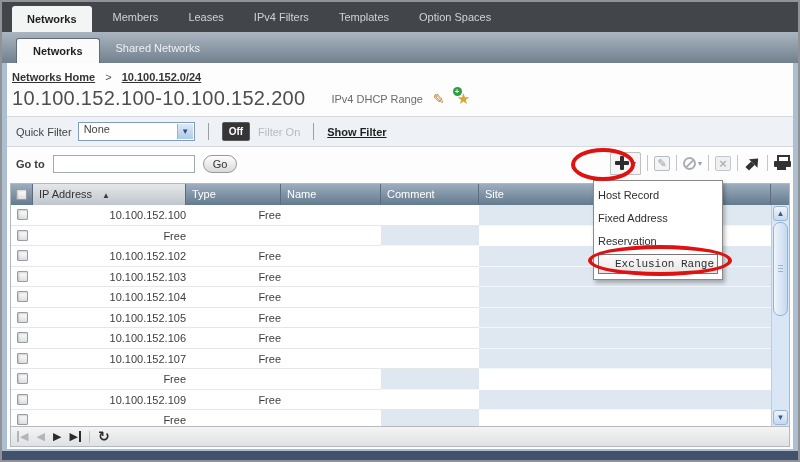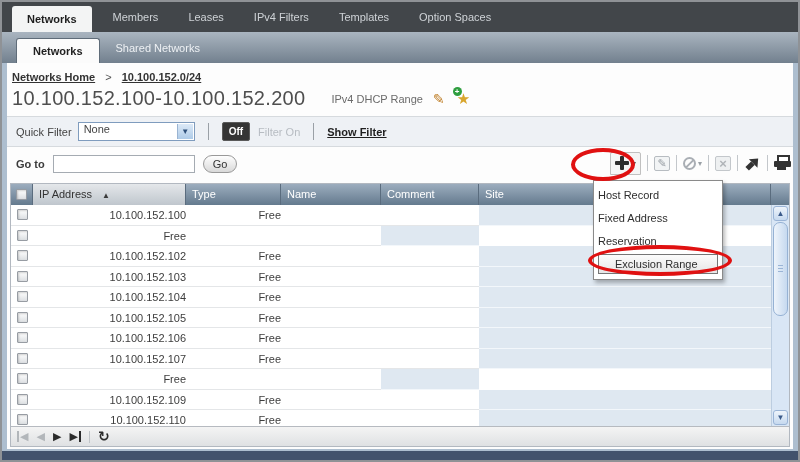--- a/index.html
+++ b/index.html
@@ -102,21 +102,21 @@
   .pg{font-size:11px;color:#2b2b2b;line-height:1;cursor:pointer;display:flex;align-items:center;}
   .pg.dis{color:#b2b6ba;cursor:default;}
   .pg .bar-l{border-left:2px solid currentColor;padding-left:1px;}
   .pg .bar-r{border-right:2px solid currentColor;padding-right:1px;}
   .pg.refresh{font-size:14px;font-weight:bold;transform:translateY(-1px);}
   .fsep{width:1px;height:12px;background:#c0c4c8;}
   
   .menu{position:absolute;left:586px;top:117px;width:130px;background:#fff;border:1px solid #8a8a8a;
     box-shadow:2px 3px 4px rgba(0,0,0,.28);padding:3px 0;z-index:5;}
   .mi{height:23px;line-height:23px;font-size:11px;color:#2e2e2e;padding-left:4px;cursor:pointer;white-space:nowrap;}
-  .mi-boxed{height:23px;padding:1px 4px;cursor:pointer;}
+  .mi-boxed{height:23px;padding:1px 4px;cursor:pointer;font-family:Liberation Mono, monospace;}
   .mi-boxed span{display:block;height:20px;line-height:18px;font-size:11px;color:#2e2e2e;padding-left:16px;
     border:1px solid #767676;background:linear-gradient(#fcfcfc,#e6e6e6);white-space:nowrap;}
   
   .ellipse{position:absolute;border:4px solid #e01111;border-radius:50%;z-index:10;pointer-events:none;}
   .e1{left:564px;top:85px;width:64px;height:33px;}
   .e2{left:581px;top:182px;width:144px;height:31px;}
 </style>
 </head>
 <body>
 
@@ -323,21 +323,20 @@
             <div class="cell">Free</div>
             <div class="cell"></div>
             <div class="cell"></div>
             <div class="cell site"></div>
           </div>
 
           <div class="row">
             <div class="cell cbc">
                 <span class="cb"></span>
               </div>
-            <div class="cell">10.100.152.110</div>
             <div class="cell">Free</div>
             <div class="cell"></div>
             <div class="cell"></div>
             <div class="cell site"></div>
           </div>
         </div>
 
         <div class="vscroll">
           <div class="sc-btn sc-up">▲</div>
           <div class="sc-thumb"></div>

